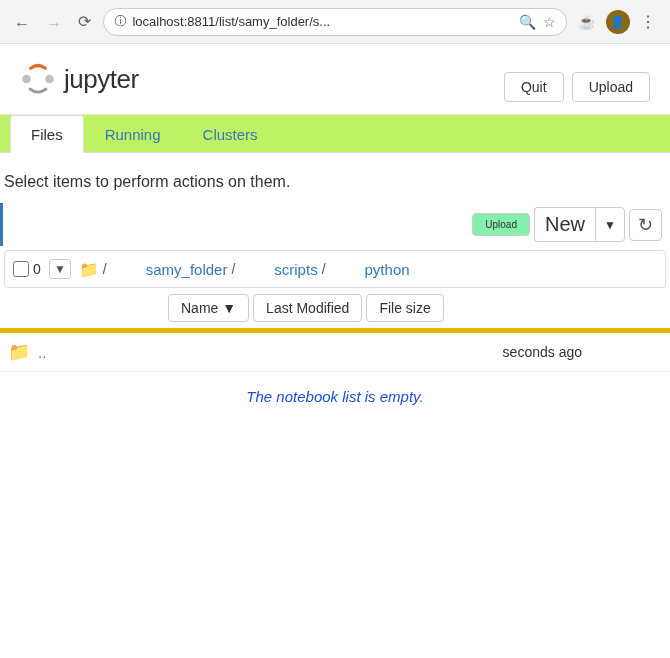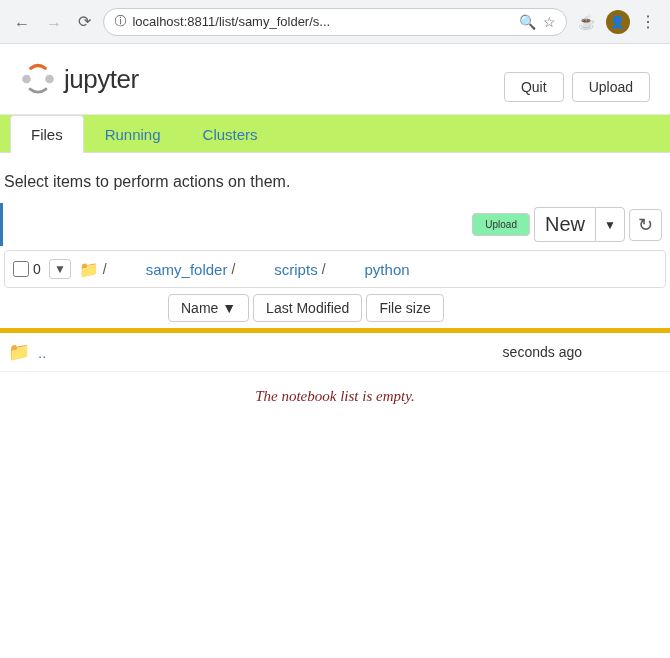--- a/index.html
+++ b/index.html
@@ -283,24 +283,23 @@
       font-size: 14px;
       color: #333;
       margin-left: auto;
       margin-right: 80px;
     }
 
     
     .empty-message {
       text-align: center;
       padding: 16px;
-      color: #7f1d1d;
+      color: #1d4ed8;
       font-size: 15px;
       font-style: italic;
-      font-family: Liberation Serif, serif;
     }
   </style>
 </head>
 <body>
 
 <div class="browser-chrome">
   <button class="browser-nav-btn">←</button>
   <button class="browser-nav-btn disabled">→</button>
   <button class="browser-nav-btn">⟳</button>
   <div class="url-bar">

